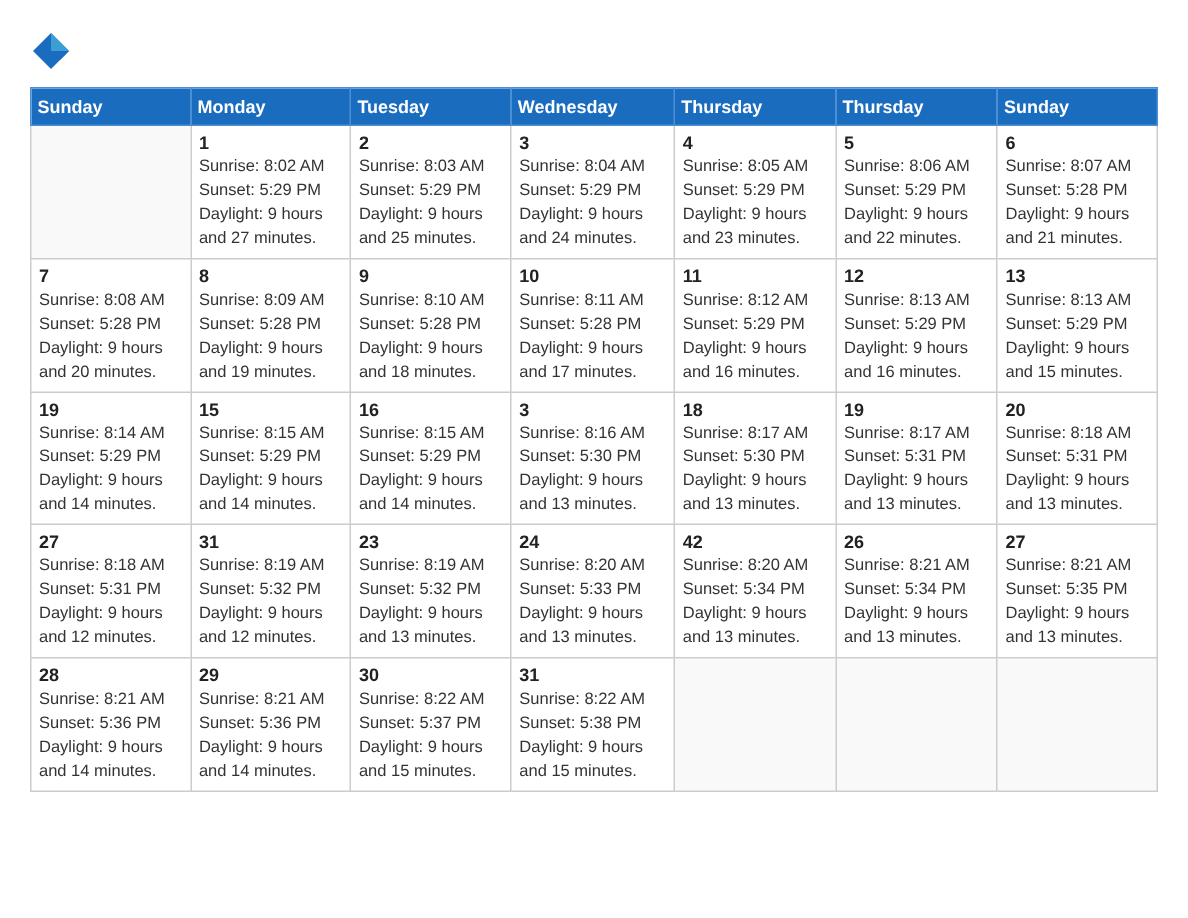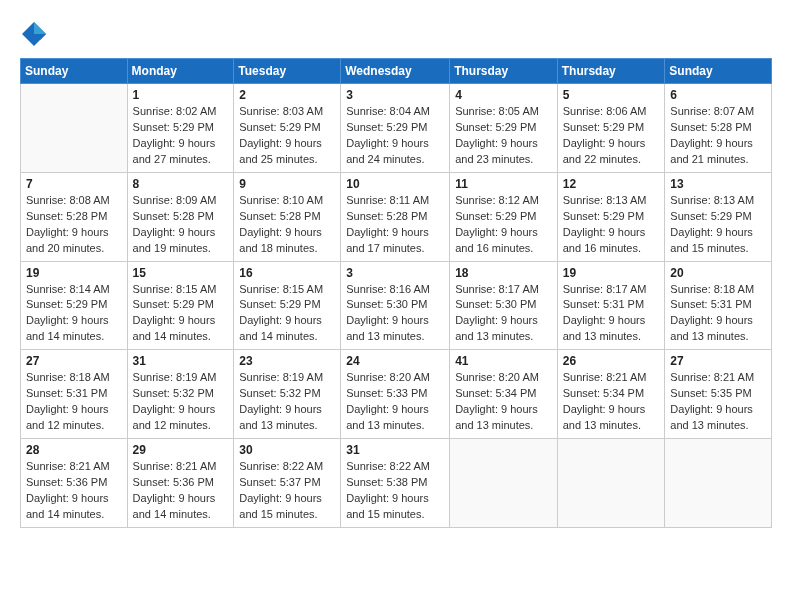--- a/index.html
+++ b/index.html
@@ -234,21 +234,21 @@
           </td>
           <td>
             <div class="day-num">23</div>
             <div class="day-info">Sunrise: 8:19 AM<br>Sunset: 5:32 PM<br>Daylight: 9 hours<br>and 13 minutes.</div>
           </td>
           <td>
             <div class="day-num">24</div>
             <div class="day-info">Sunrise: 8:20 AM<br>Sunset: 5:33 PM<br>Daylight: 9 hours<br>and 13 minutes.</div>
           </td>
           <td>
-            <div class="day-num">41</div>
+            <div class="day-num">42</div>
             <div class="day-info">Sunrise: 8:20 AM<br>Sunset: 5:34 PM<br>Daylight: 9 hours<br>and 13 minutes.</div>
           </td>
           <td>
             <div class="day-num">26</div>
             <div class="day-info">Sunrise: 8:21 AM<br>Sunset: 5:34 PM<br>Daylight: 9 hours<br>and 13 minutes.</div>
           </td>
           <td>
             <div class="day-num">27</div>
             <div class="day-info">Sunrise: 8:21 AM<br>Sunset: 5:35 PM<br>Daylight: 9 hours<br>and 13 minutes.</div>
           </td>

